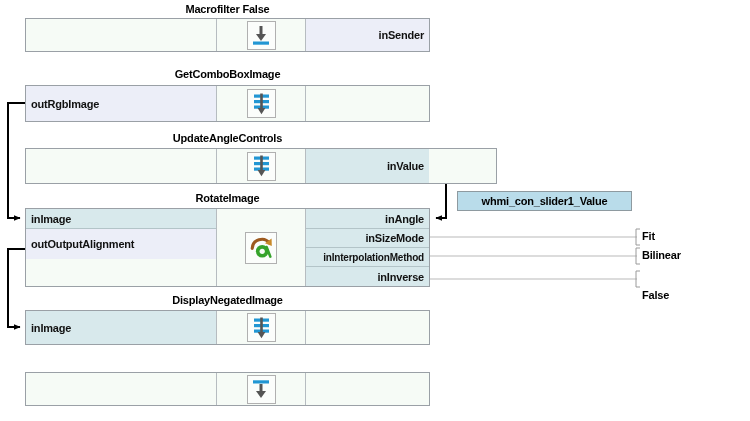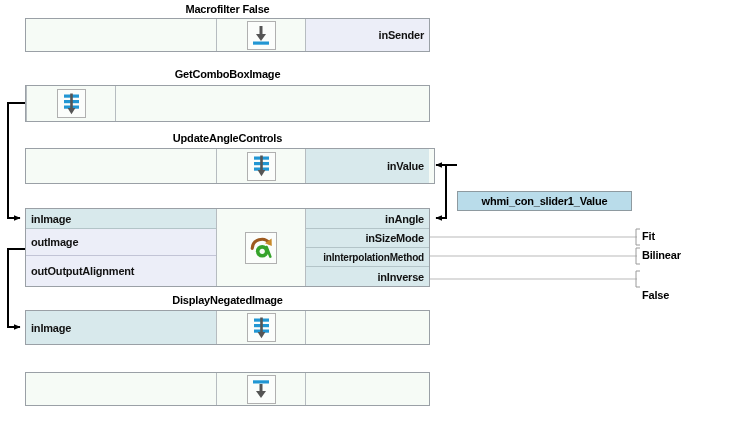--- a/index.html
+++ b/index.html
@@ -118,61 +118,64 @@
         </svg>
       </div>
     </div>
     <div class="col col-out" style="width:123px;">
       <div class="cell out-r last" style="height:32px;">inSender</div>
     </div>
   </div>
 
   <div class="blk-title" style="left:25px;top:68px;width:405px;">GetComboBoxImage</div>
   <div class="block" style="left:25px;top:85px;width:405px;height:37px;">
+    <div class="col col-out" style="width:190px;">
+      <div class="cell out last" style="height:35px;">outRgbImage</div>
+    </div>
     <div class="col col-mid" style="width:90px;border-left:1px solid #b6bcc0;border-right:1px solid #b6bcc0;">
       <div class="iconbox">
         <svg width="21" height="22" viewBox="0 0 21 22">
           <rect x="3" y="1.5" width="15" height="3.2" fill="#2196d3"></rect>
           <rect x="3" y="7" width="15" height="3.2" fill="#2196d3"></rect>
           <rect x="3" y="12.5" width="15" height="3.2" fill="#2196d3"></rect>
           <path d="M10.5,0.5 L10.5,16" stroke="#555" stroke-width="2.6" fill="none"></path>
           <path d="M6.6,15 L14.4,15 L10.5,21.2 z" fill="#555"></path>
         </svg>
       </div>
     </div>
     <div class="col" style="width:123px;">
       <div class="cell blank last" style="height:35px;"></div>
     </div>
   </div>
 
   <div class="blk-title" style="left:25px;top:132px;width:405px;">UpdateAngleControls</div>
-  <div class="block" style="left:25px;top:148px;width:410px;height:36px;">
+  <div class="block" style="left:25px;top:148px;width:472px;height:36px;">
     <div class="col" style="width:190px;">
       <div class="cell blank last" style="height:34px;"></div>
     </div>
     <div class="col col-mid" style="width:90px;border-left:1px solid #b6bcc0;border-right:1px solid #b6bcc0;">
       <div class="iconbox">
         <svg width="21" height="22" viewBox="0 0 21 22">
           <rect x="3" y="1.5" width="15" height="3.2" fill="#2196d3"></rect>
           <rect x="3" y="7" width="15" height="3.2" fill="#2196d3"></rect>
           <rect x="3" y="12.5" width="15" height="3.2" fill="#2196d3"></rect>
           <path d="M10.5,0.5 L10.5,16" stroke="#555" stroke-width="2.6" fill="none"></path>
           <path d="M6.6,15 L14.4,15 L10.5,21.2 z" fill="#555"></path>
         </svg>
       </div>
     </div>
     <div class="col col-in" style="width:123px;">
       <div class="cell in-r last" style="height:34px;">inValue</div>
     </div>
   </div>
 
+  <div class="blk-title" style="left:25px;top:192px;width:405px;">RotateImage</div>
   <div class="block" style="left:25px;top:208px;width:405px;height:79px;">
     <div class="col" style="width:190px;">
       <div class="cell in" style="height:20px;">inImage</div>
-      <div class="cell out" style="height:27px;">outImage</div>
       <div class="cell out last" style="height:30px;">outOutputAlignment</div>
     </div>
     <div class="col col-mid" style="width:90px;border-left:1px solid #b6bcc0;border-right:1px solid #b6bcc0;">
       <div class="iconbox" style="width:30px;height:30px;">
         <svg width="25" height="25" viewBox="0 0 25 25">
           <path d="M3.2,13.5 A9.6,9.6 0 0 1 20.5,8.2" stroke="#9d5a1e" stroke-width="3.1" fill="none" stroke-linecap="round"></path>
           <path d="M22.6,3.6 L22.8,11.0 L16.0,8.3 z" fill="#c98a2a"></path>
           <circle cx="13.2" cy="16.3" r="6.3" fill="#36a32b"></circle>
           <circle cx="13.2" cy="16.3" r="2.6" fill="#f6fbf6"></circle>
           <path d="M17.6,12.0 L21.3,21.6" stroke="#36a32b" stroke-width="2.6" fill="none" stroke-linecap="round"></path>

